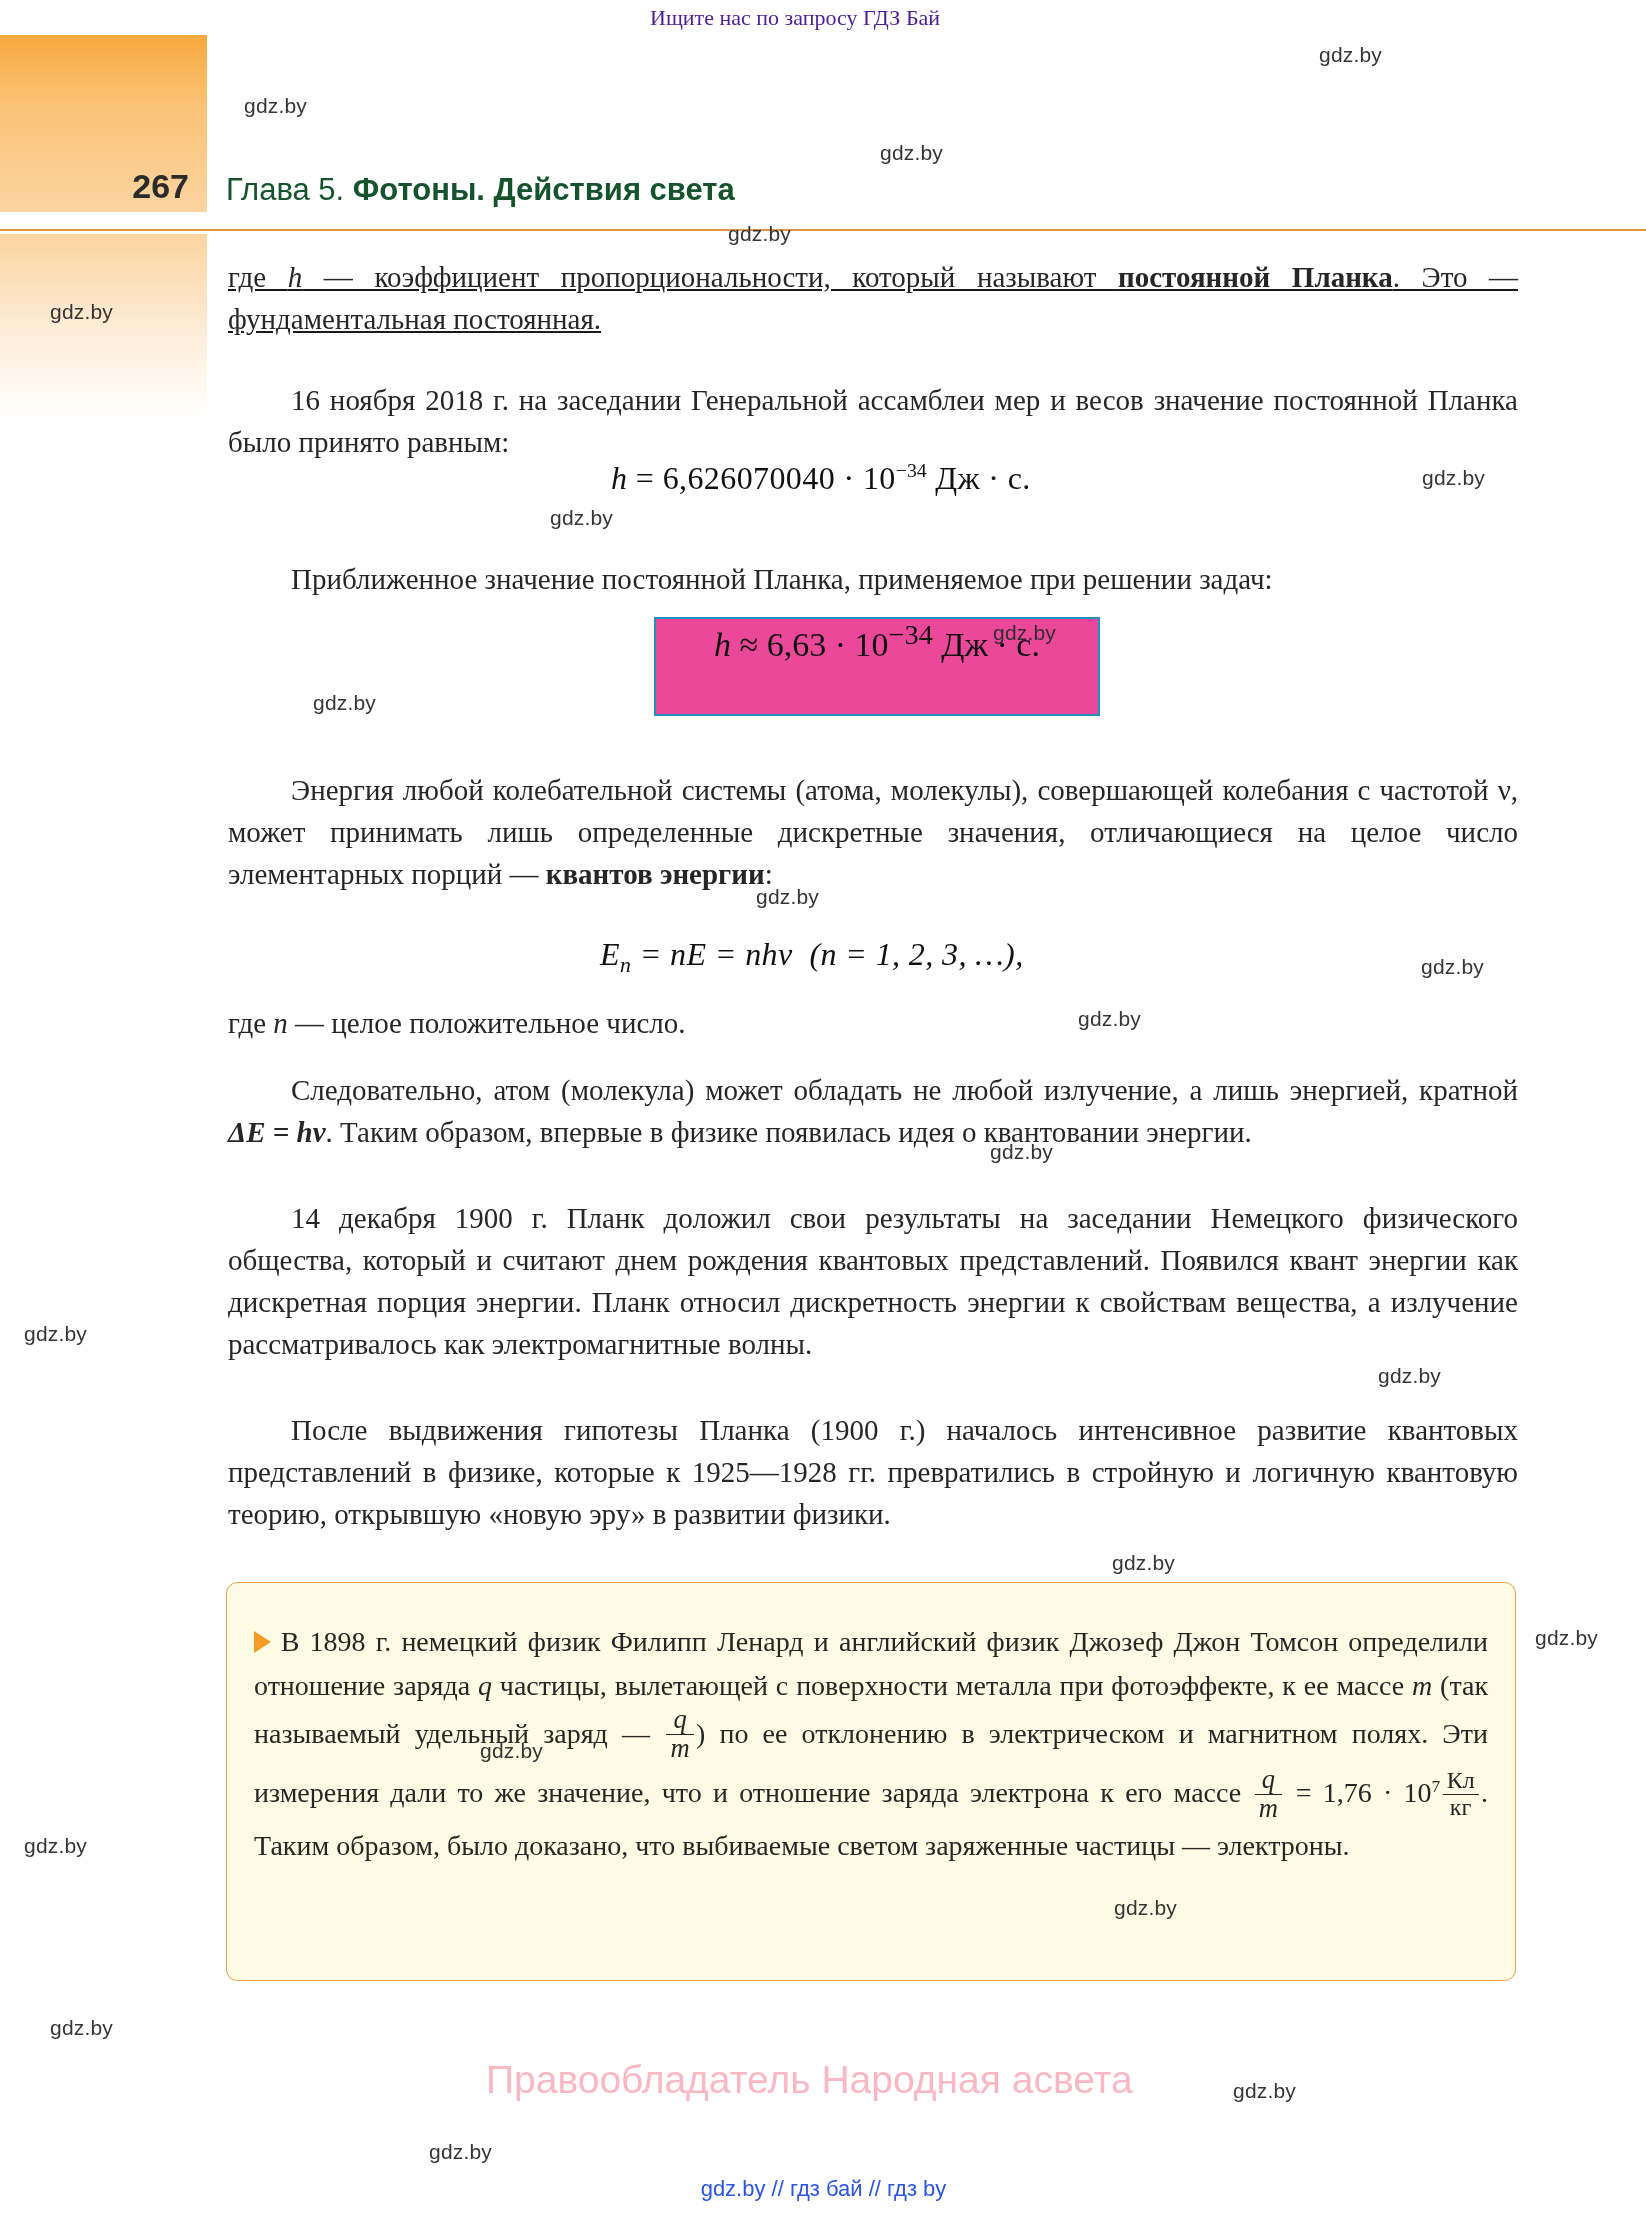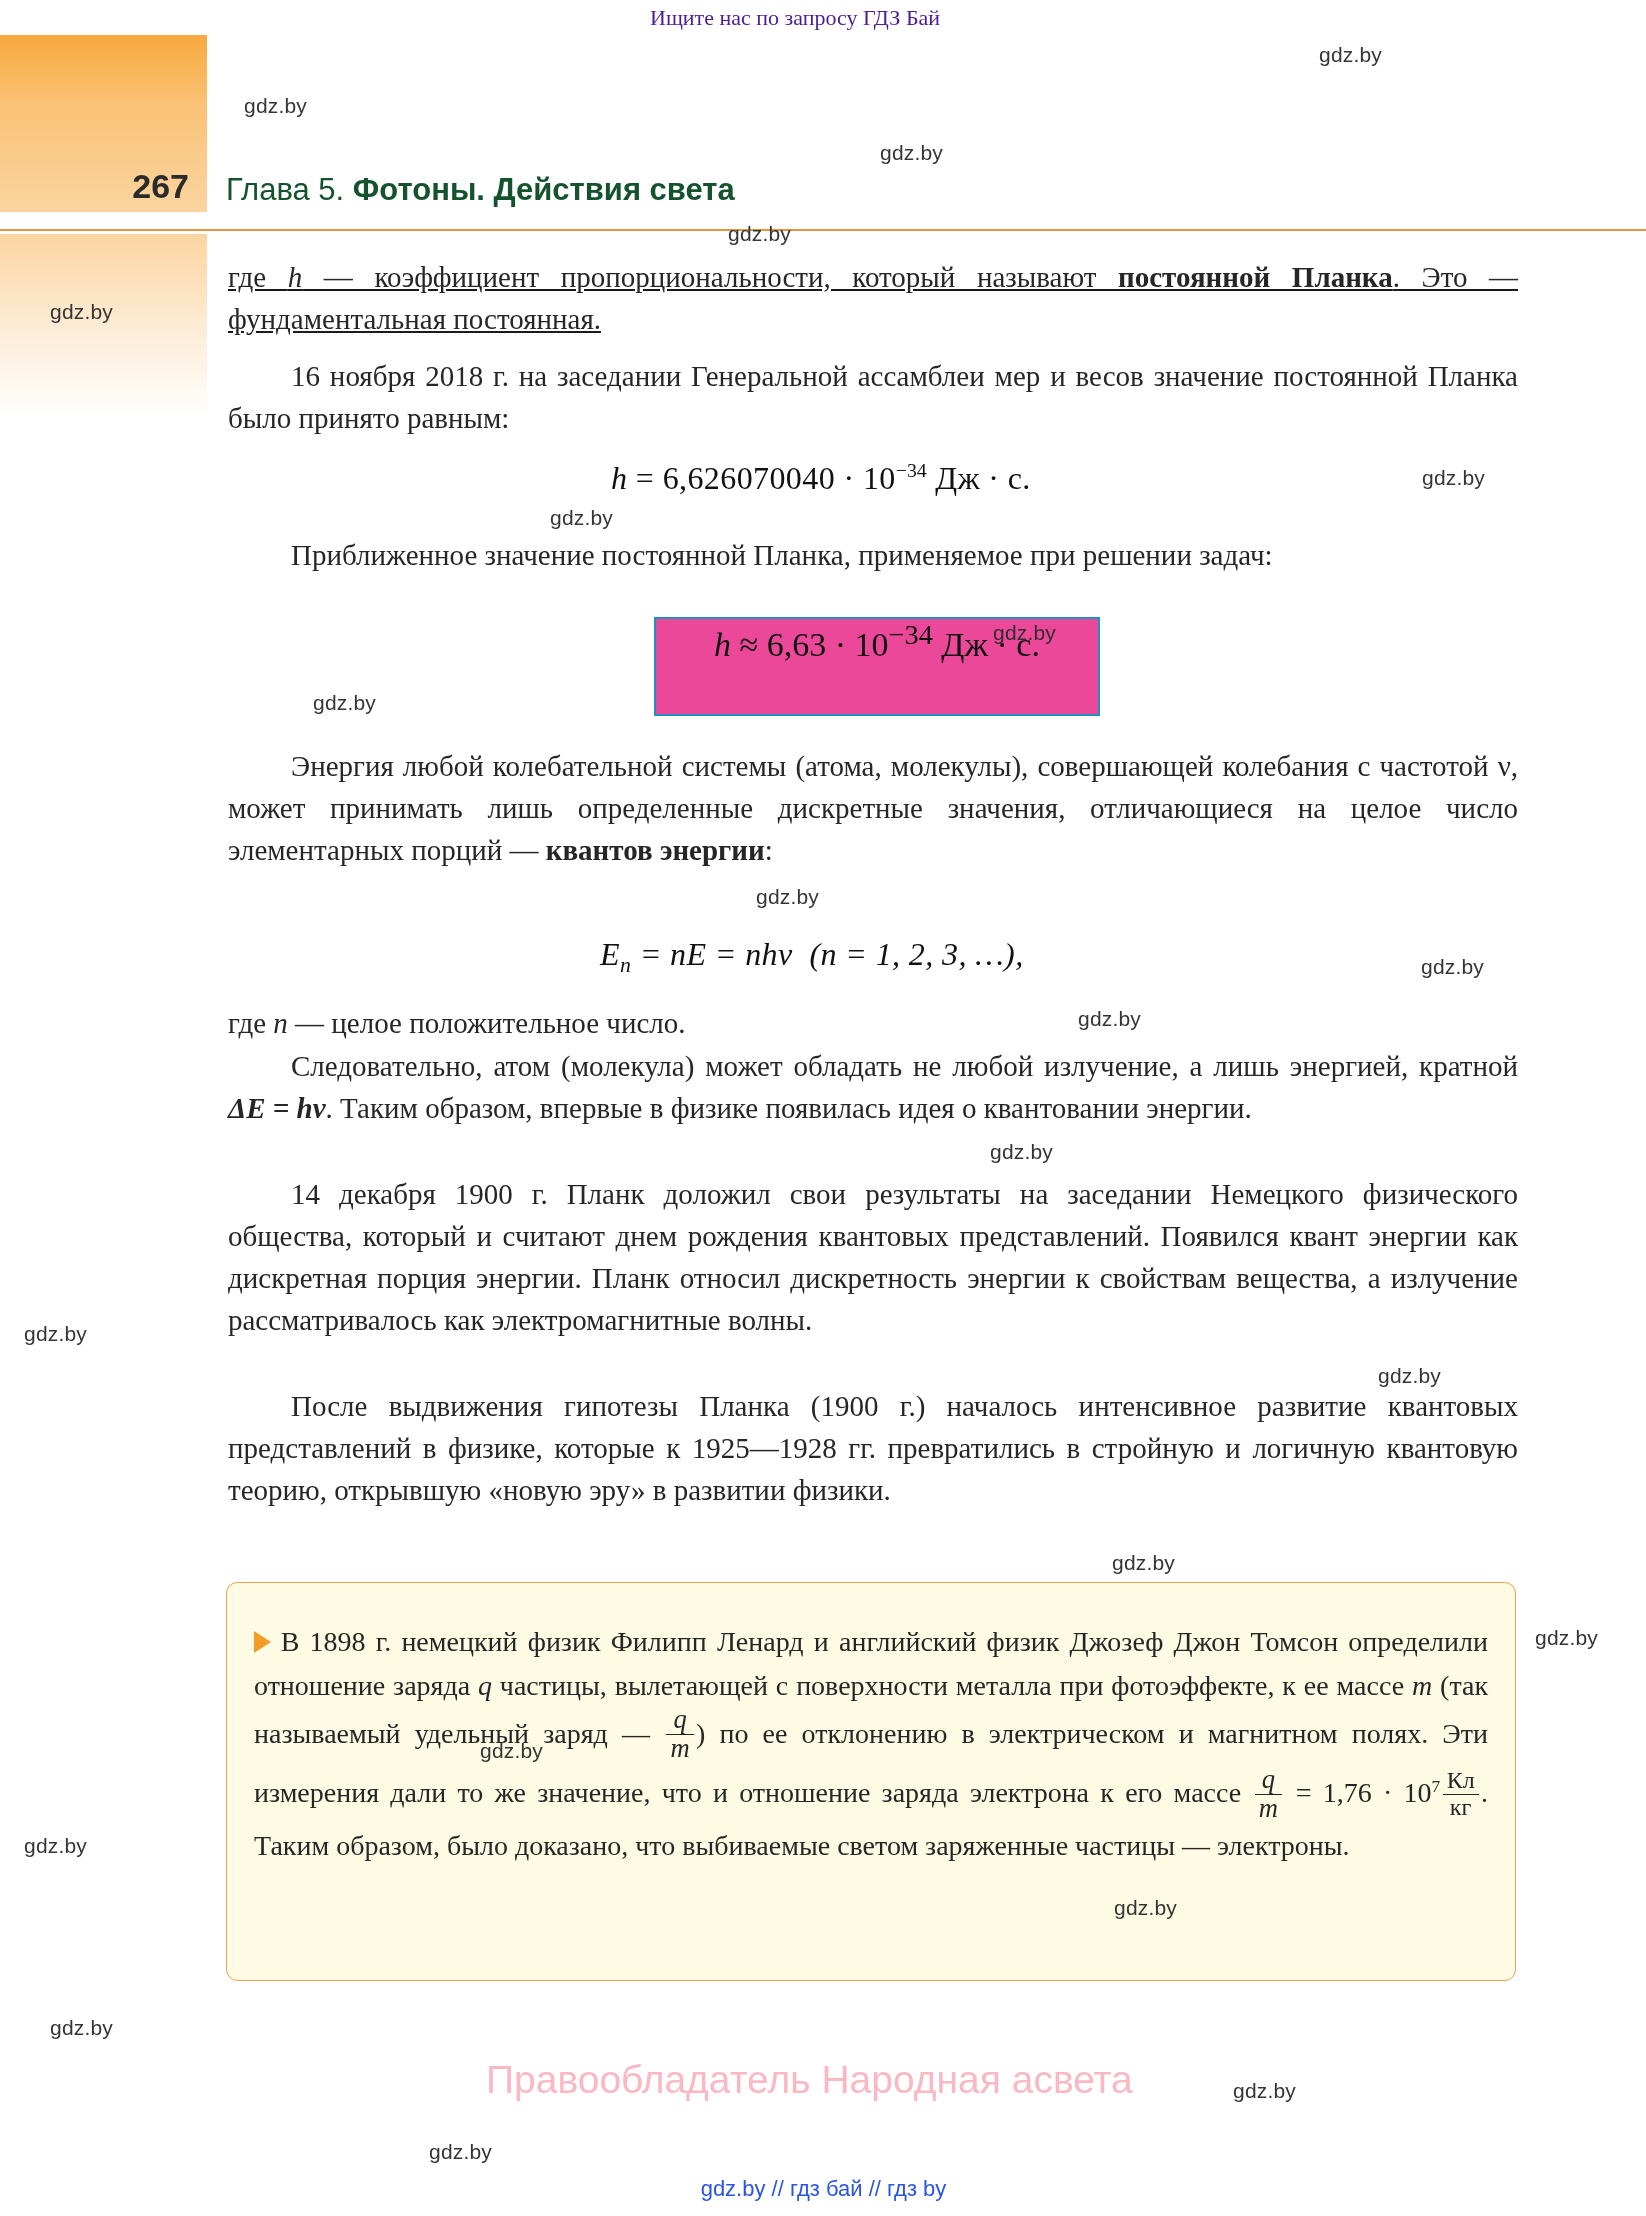--- a/index.html
+++ b/index.html
@@ -108,21 +108,21 @@
     width: 1290px;
   }
   p.body {
     margin: 0;
     font-size: 29px;
     line-height: 42px;
     text-align: justify;
     text-justify: inter-word;
     color: #262626;
   }
-  p.body.indent { text-indent: 63px; }
+  p.body.indent { text-indent: 63px; margin-top: 24px; }
   .it { font-style: italic; }
   .bd { font-weight: bold; }
 
   
   .formula {
     position: absolute;
     font-size: 32px;
     color: #111;
     white-space: nowrap;
     letter-spacing: 0.4px;

